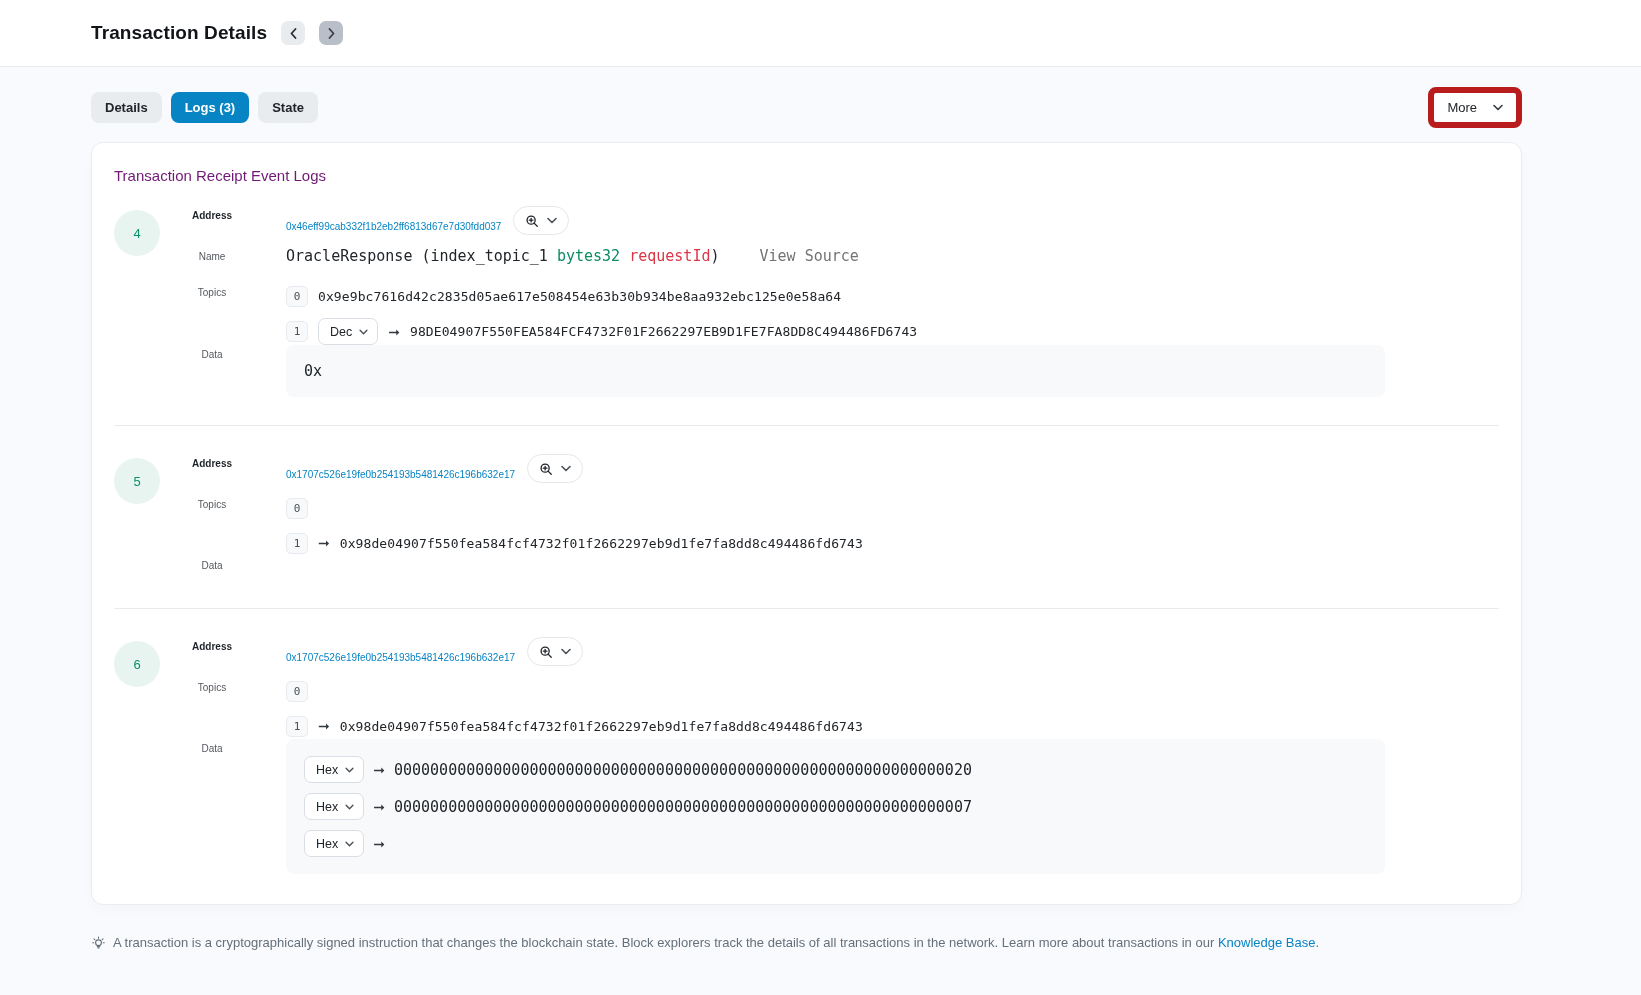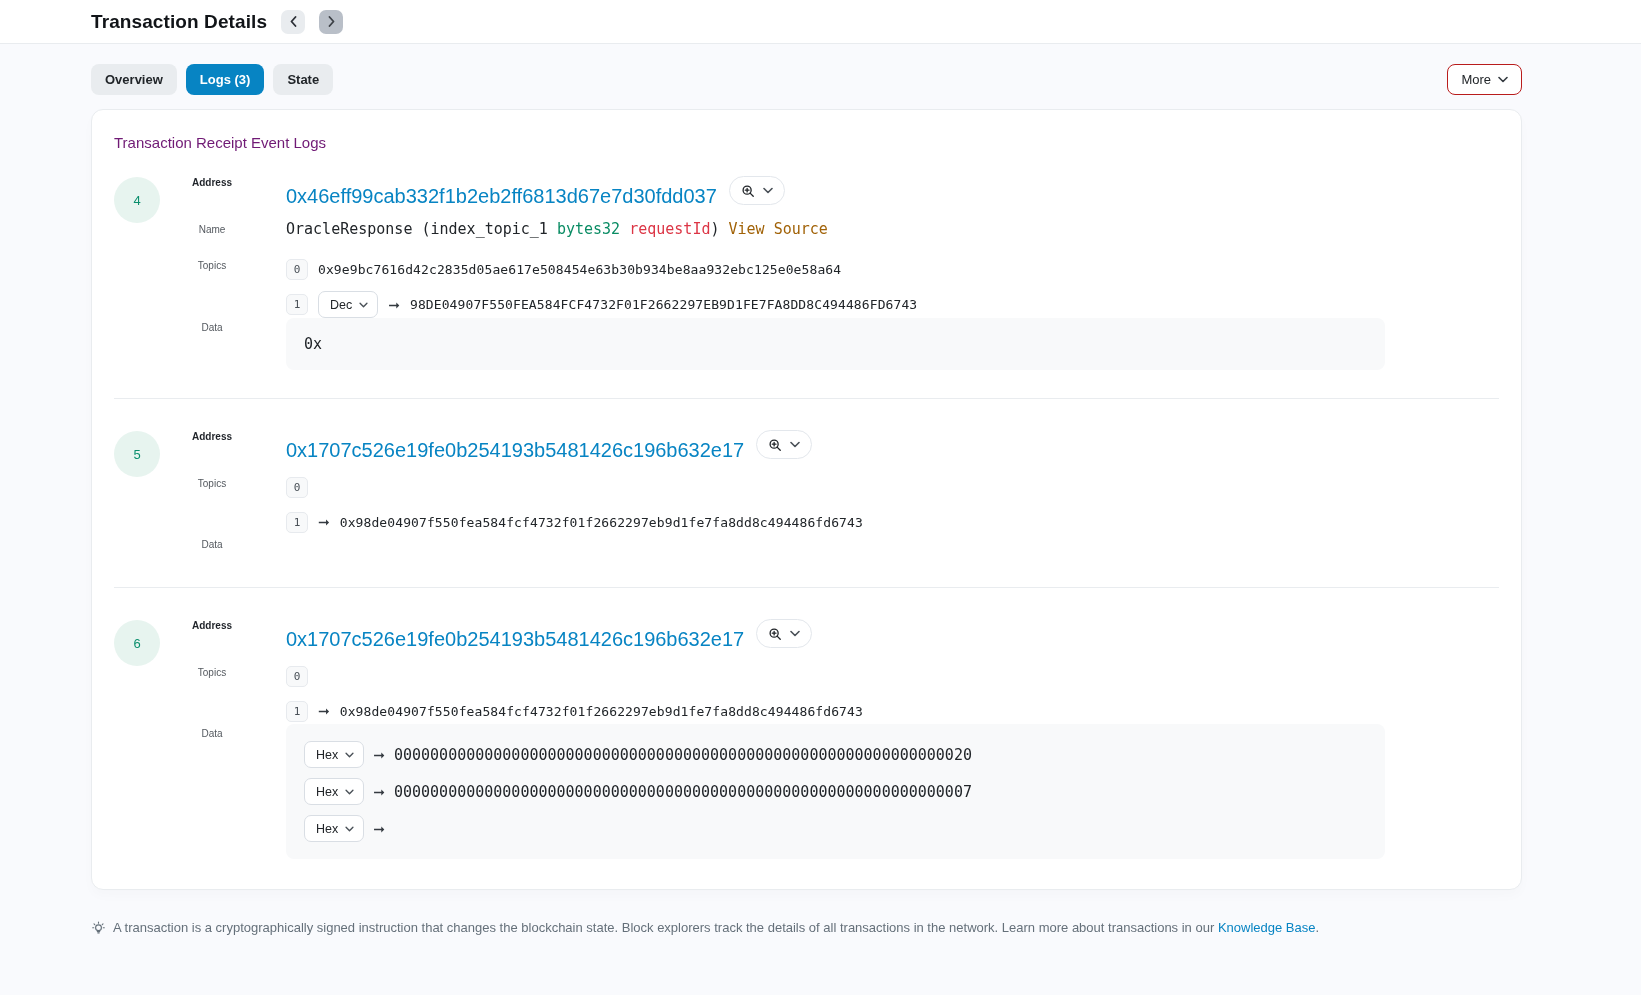--- a/index.html
+++ b/index.html
@@ -6,36 +6,36 @@
   html,body { width:1641px; height:995px; overflow:hidden; }
   body {
     font-family:"Liberation Sans", sans-serif;
     background:#f9fafd;
     color:#212529;
     -webkit-font-smoothing:antialiased;
   }
   .mono { font-family:"DejaVu Sans Mono", monospace; }
 
   
-  .top-band { background:#fff; border-bottom:1px solid #e9ecef; height:44px; display:flex; align-items:center; }
+  .top-band { background:#fff; border-bottom:1px solid #e9ecef; height:67px; display:flex; align-items:center; }
   .container { margin-left:91px; width:1431px; }
   .title-row { display:flex; align-items:center; gap:8px; }
   .page-title { font-size:19px; font-weight:700; color:#111418; letter-spacing:.1px; }
   .nav-btn { width:24px; height:24px; border:none; border-radius:7px; display:flex; align-items:center; justify-content:center; cursor:pointer; margin-left:6px; }
   .nav-btn.prev { background:#e9ecef; }
   .nav-btn.next { background:#b9bfc8; }
   .nav-btn svg { display:block; }
 
   
   .tabbar { display:flex; align-items:center; margin-top:20px; }
   .tabs { display:flex; gap:9px; flex:1; }
   .tab { border:none; cursor:pointer; border-radius:8px; padding:8px 14px; font-size:13px; font-weight:600;
          background:#e9ecef; color:#212529; font-family:inherit; }
   .tab.active { background:#0784c3; color:#fff; }
-  .more-btn { display:flex; align-items:center; gap:7px; background:#fff; border:1px solid #b91c1c; border-radius:8px;
+  .more-btn { display:flex; align-items:center; gap:16px; background:#fff; border:6px solid #b91c1c; border-radius:8px;
               padding:7px 13px; font-size:13px; font-weight:500; color:#212529; cursor:pointer; font-family:inherit; }
 
   
   .card { margin-top:14px; background:#fff; border:1px solid #e9ecef; border-radius:12px;
           padding:24px 22px 30px; box-shadow:0 6px 12px rgba(33,40,48,.02); }
   .card-title { font-size:15px; font-weight:500; color:#701a75; margin-bottom:22px; }
 
   
   .log-entry { display:flex; }
   .num-col { width:48px; flex:0 0 48px; }
@@ -43,29 +43,29 @@
              display:flex; align-items:center; justify-content:center; font-size:13px; margin-top:4px; }
   .rows { flex:1; min-width:0; }
   .log-row { display:grid; grid-template-columns:100px 1fr; column-gap:24px; align-items:start; }
   .log-label { text-align:center; font-size:10px; padding-top:4px; }
   .lbl-strong { font-weight:700; color:#1f2329; }
   .lbl-soft { font-weight:500; color:#54595f; }
   .log-value { min-width:0; }
 
   .addr-row { margin-bottom:12px; }
   .addr-line { display:flex; align-items:center; gap:12px; }
-  .address-link { color:#0784c3; text-decoration:none; font-size:20px;margin-top:12px; }
+  .address-link { color:#0784c3; text-decoration:none; font-size:10px;margin-top:12px; }
   .zoom-btn { display:flex; align-items:center; gap:8px; background:#fff; border:1px solid #e3e7ec;
               border-radius:15px; height:29px; padding:0 11px; cursor:pointer; }
 
   .name-row { margin-bottom:18px; }
   .event-sig { font-size:15px; white-space:pre-wrap; color:#212529; }
   .sig-type { color:#0a8c64; }
   .sig-param { color:#dc3545; }
-  .view-source { color:#a16207; text-decoration:none; }
+  .view-source { color:#737373; text-decoration:none;margin-left:31px; }
 
   .topic-list { display:flex; flex-direction:column; gap:9px; }
   .topic-row { display:flex; align-items:center; gap:10px; min-height:26px; }
   .topic-badge { width:22px; height:21px; border:1px solid #e7eaee; background:#f8f9fa; border-radius:5px;
                  display:flex; align-items:center; justify-content:center; font-size:11px; color:#495057;
                  font-family:"DejaVu Sans Mono", monospace; flex:0 0 22px; }
   .select { display:inline-flex; align-items:center; gap:7px; background:#fff; border:1px solid #d9dee4;
             border-radius:7px; height:27px; padding:0 9px 0 11px; font-size:12.5px; color:#212529; cursor:pointer; }
   .arrow { color:#343a40; font-size:14px; line-height:1; }
   .topic-value { font-size:13px; color:#212529; letter-spacing:.1px; }
@@ -99,21 +99,21 @@
       <svg width="7" height="11" viewBox="0 0 7 11" fill="none" stroke="#3c4046" stroke-width="1.8" stroke-linecap="round" stroke-linejoin="round">
           <path d="M1.5 1 5.5 5.5 1.5 10"></path>
         </svg>
     </button>
   </div>
 </div>
 
 <div class="container">
   <div class="tabbar">
     <div class="tabs">
-        <button class="tab">Overview</button>
+        <button class="tab">Details</button>
         <button class="tab active">Logs (3)</button>
         <button class="tab">State</button>
       </div>
     <button class="more-btn">
       <span>More</span>
       <svg width="10" height="7" viewBox="0 0 10 7" fill="none" stroke="#343a40" stroke-width="1.6" stroke-linecap="round" stroke-linejoin="round">
           <path d="M1 1.5 5 5.5 9 1.5"></path>
         </svg>
     </button>
   </div>

